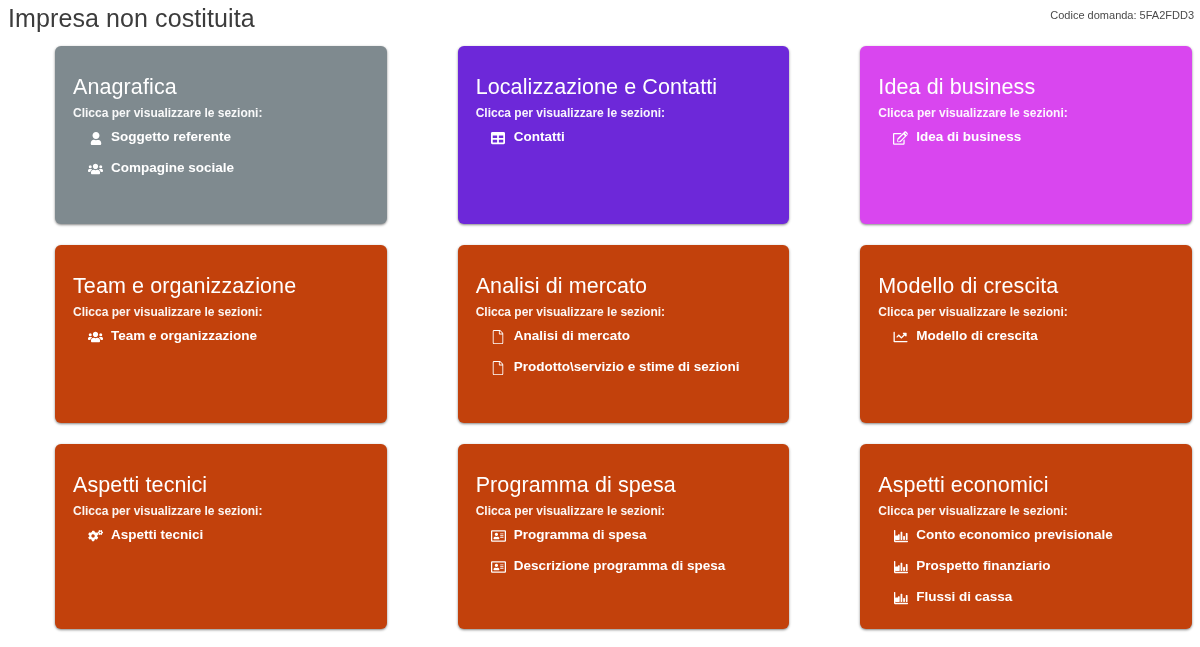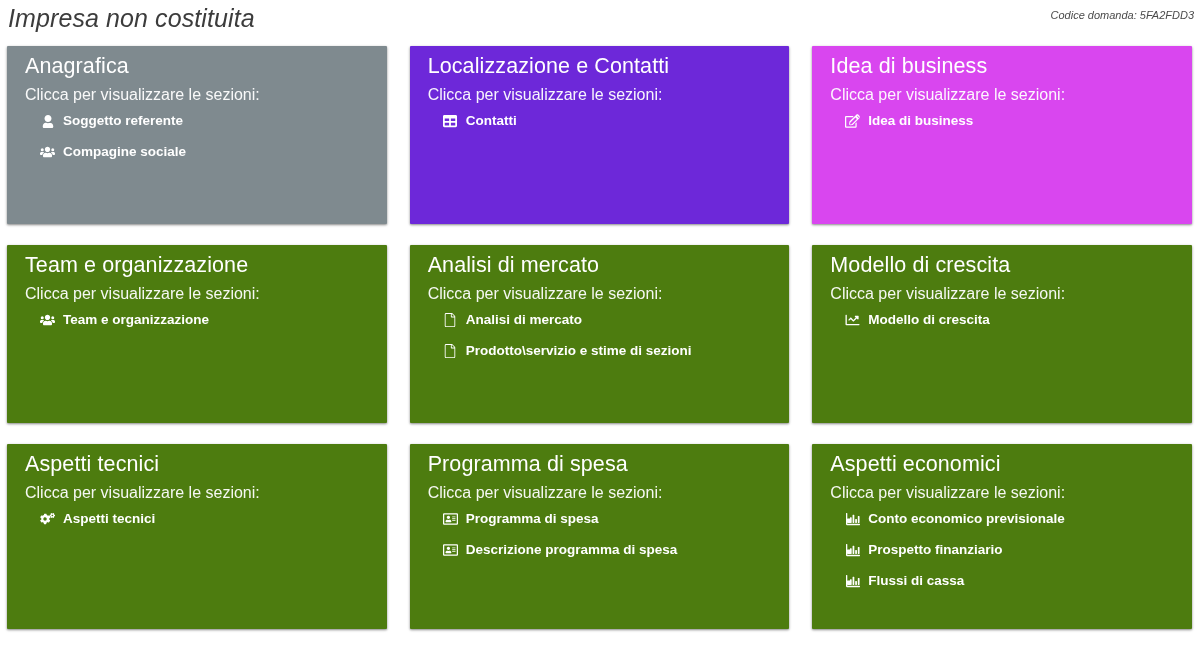--- a/index.html
+++ b/index.html
@@ -15,21 +15,20 @@
     color: #333333;
     overflow: hidden;
   }
 
   
   .page-header {
     position: relative;
     height: 46px;
     padding: 0 10px 0 8px;
     box-sizing: border-box;
-    font-style: italic;
   }
   .page-title {
     position: absolute;
     left: 8px;
     top: 4px;
     font-size: 25px;
     font-weight: 400;
     color: #3c3c3c;
     letter-spacing: 0.1px;
     white-space: nowrap;
@@ -51,41 +50,42 @@
     column-gap: 23px;
     row-gap: 21px;
     padding: 0 8px 0 7px;
     box-sizing: border-box;
     width: 1200px;
   }
 
   .card {
     position: relative;
     height: 178px;
-    border-radius: 1px;
-    padding: 8px 18px 10px 18px;
+    border-radius: 6px;
+    padding: 29px 18px 10px 18px;
     box-sizing: border-box;
     color: #ffffff;
     box-shadow: 0 1px 3px rgba(0,0,0,0.30), 0 1px 2px rgba(0,0,0,0.22);
     overflow: hidden;
+    margin-left: 48px;
   }
   .card.tall { height: 185px; }
 
   .card-title {
     font-size: 21.5px;
     font-weight: 400;
     line-height: 1.15;
     margin: 0 0 6px 0;
     letter-spacing: 0.1px;
     color: #ffffff;
     white-space: nowrap;
   }
   .card-subtitle {
-    font-size: 16px;
-    font-weight: 400;
+    font-size: 12px;
+    font-weight: 700;
     color: #ffffff;
     opacity: 0.95;
     margin: 0 0 10px 0;
     line-height: 1.2;
   }
 
   .section-list {
     list-style: none;
     margin: 0;
     padding: 0 0 0 15px;
@@ -111,21 +111,21 @@
     width: 15px;
     height: 15px;
     flex: 0 0 15px;
   }
   .sec-icon svg { display: block; }
 
   
   .c-gray   { background: #7f8a8f; }
   .c-blue   { background: #6d28d9; }
   .c-green  { background: #d946ef; }
-  .c-orange { background: #4d7c0f; }
+  .c-orange { background: #c2410c; }
 </style>
 </head>
 <body>
 
 <div class="page-header">
   <div class="page-title">Impresa non costituita</div>
   <div class="request-code">Codice domanda: 5FA2FDD3</div>
 </div>
 
 <div class="card-grid">

